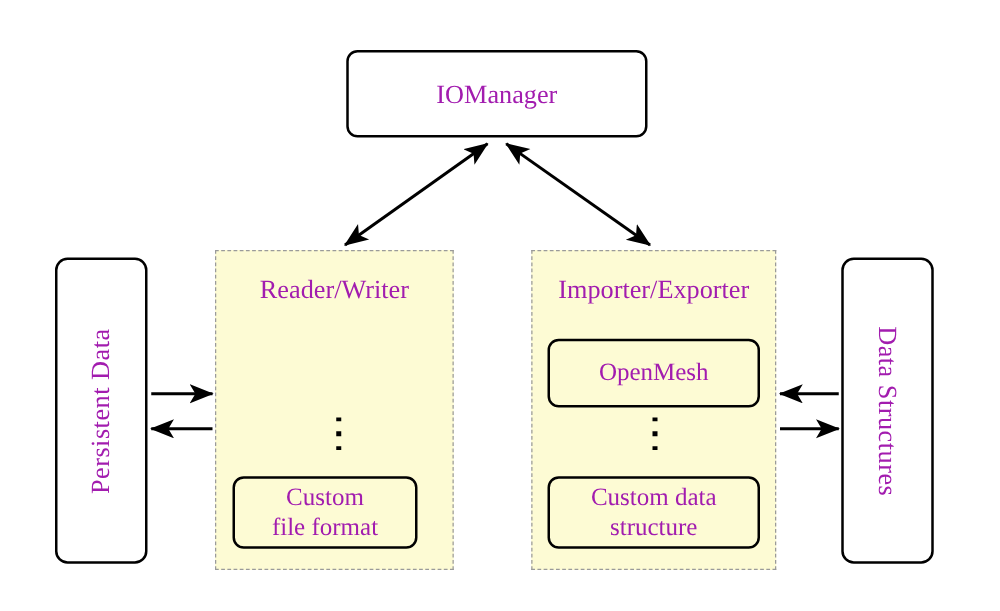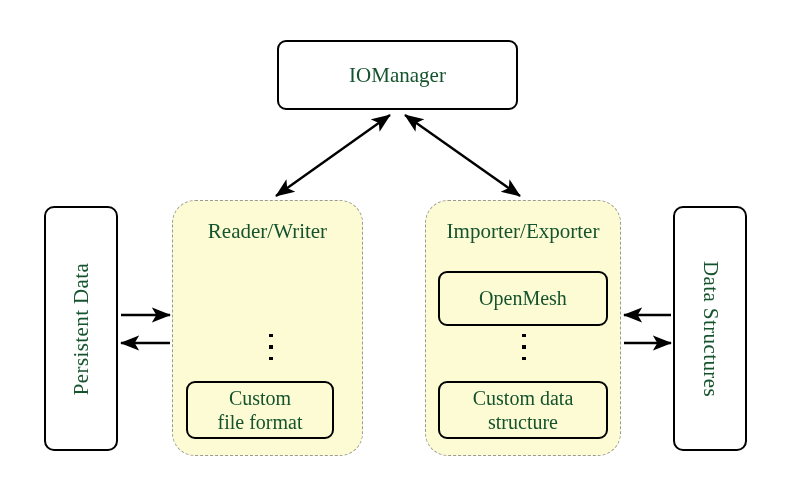--- a/index.html
+++ b/index.html
@@ -7,21 +7,21 @@
     padding: 0;
     background: #ffffff;
   }
   #canvas {
     position: relative;
     width: 800px;
     height: 489px;
     background: #ffffff;
     overflow: hidden;
     font-family: "Liberation Serif", "DejaVu Serif", serif;
-    color: #14532d;
+    color: #a21caf;
   }
 
   
   .node {
     position: absolute;
     box-sizing: border-box;
     border: 2.6px solid #000000;
     border-radius: 9px;
     display: flex;
     align-items: center;
@@ -60,21 +60,21 @@
     letter-spacing: 0.4px;
   }
   .rot-up   { transform: translate(-50%, -50%) rotate(-90deg); }
   .rot-down { transform: translate(-50%, -50%) rotate(90deg); }
 
   
   .group {
     position: absolute;
     box-sizing: border-box;
     border: 1.7px dashed #9a9a9a;
-    border-radius: 23px;
+    border-radius: 0;
     background: #fdfbd4;
   }
   #group-reader-writer { left: 172px; top: 200px; width: 191px; height: 256px; }
   #group-importer-exporter { left: 425px; top: 200px; width: 196px; height: 256px; }
 
   .group-title {
     position: absolute;
     left: 0;
     right: 0;
     top: 18px;

